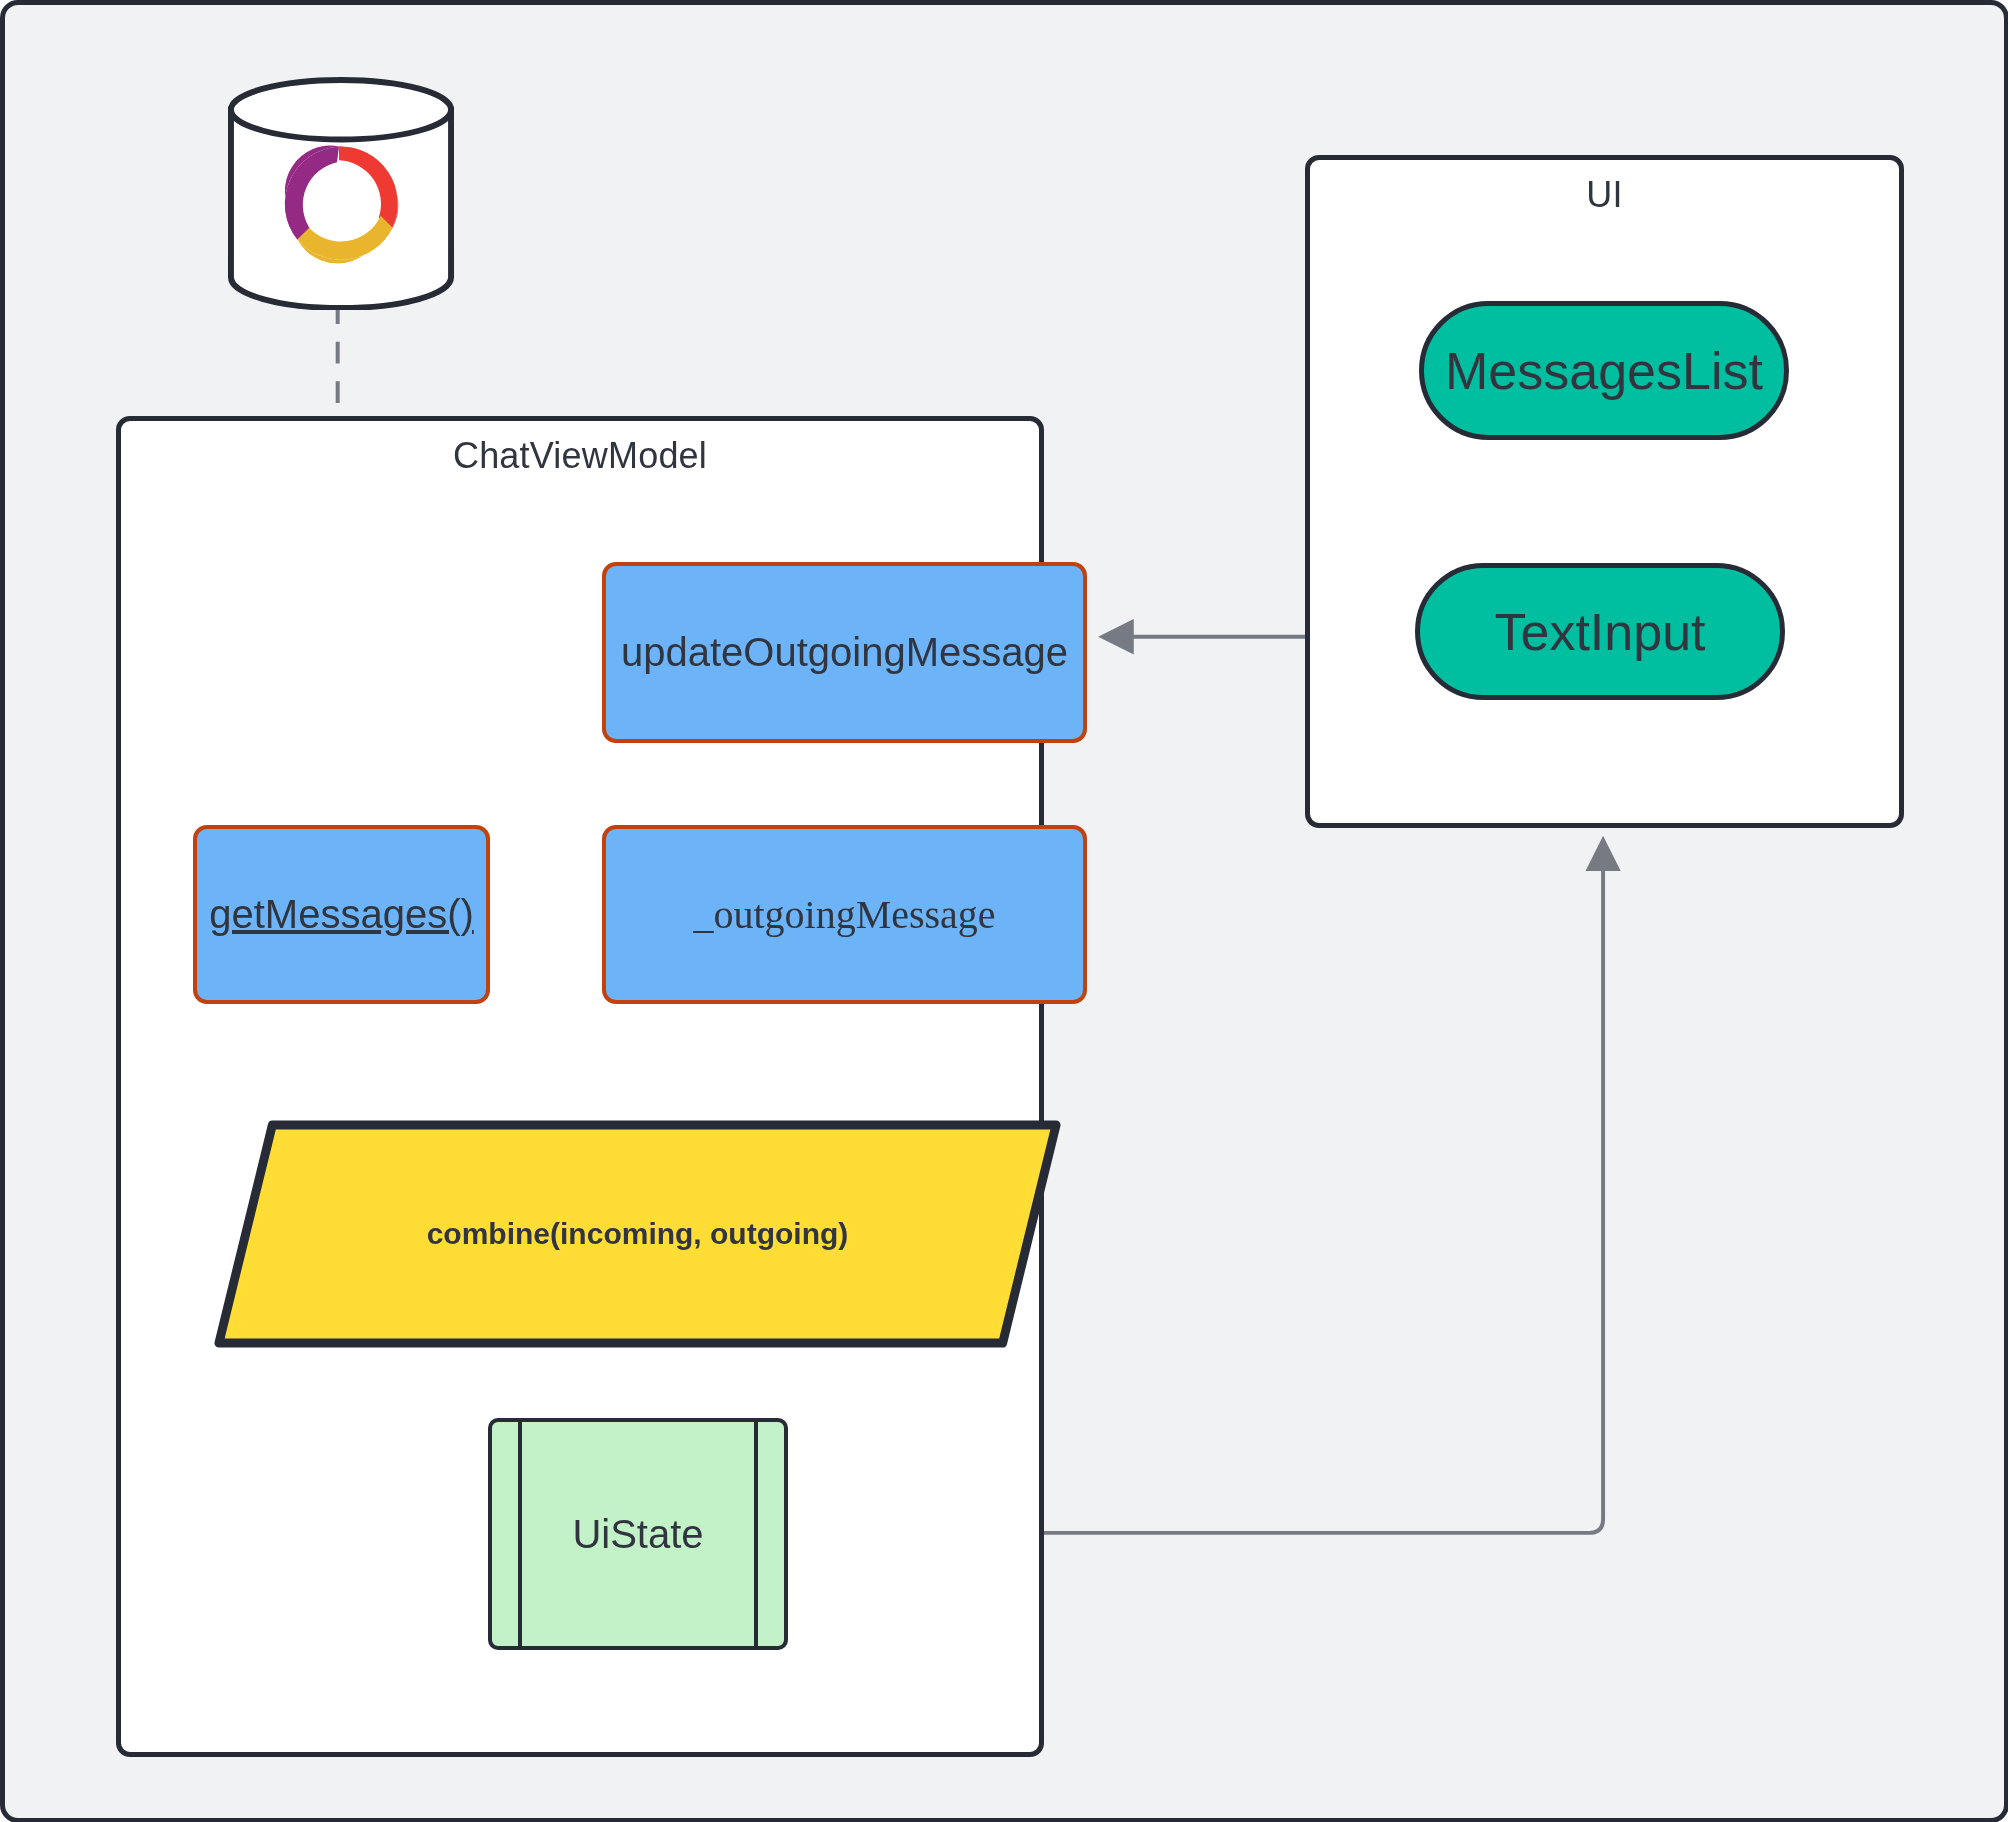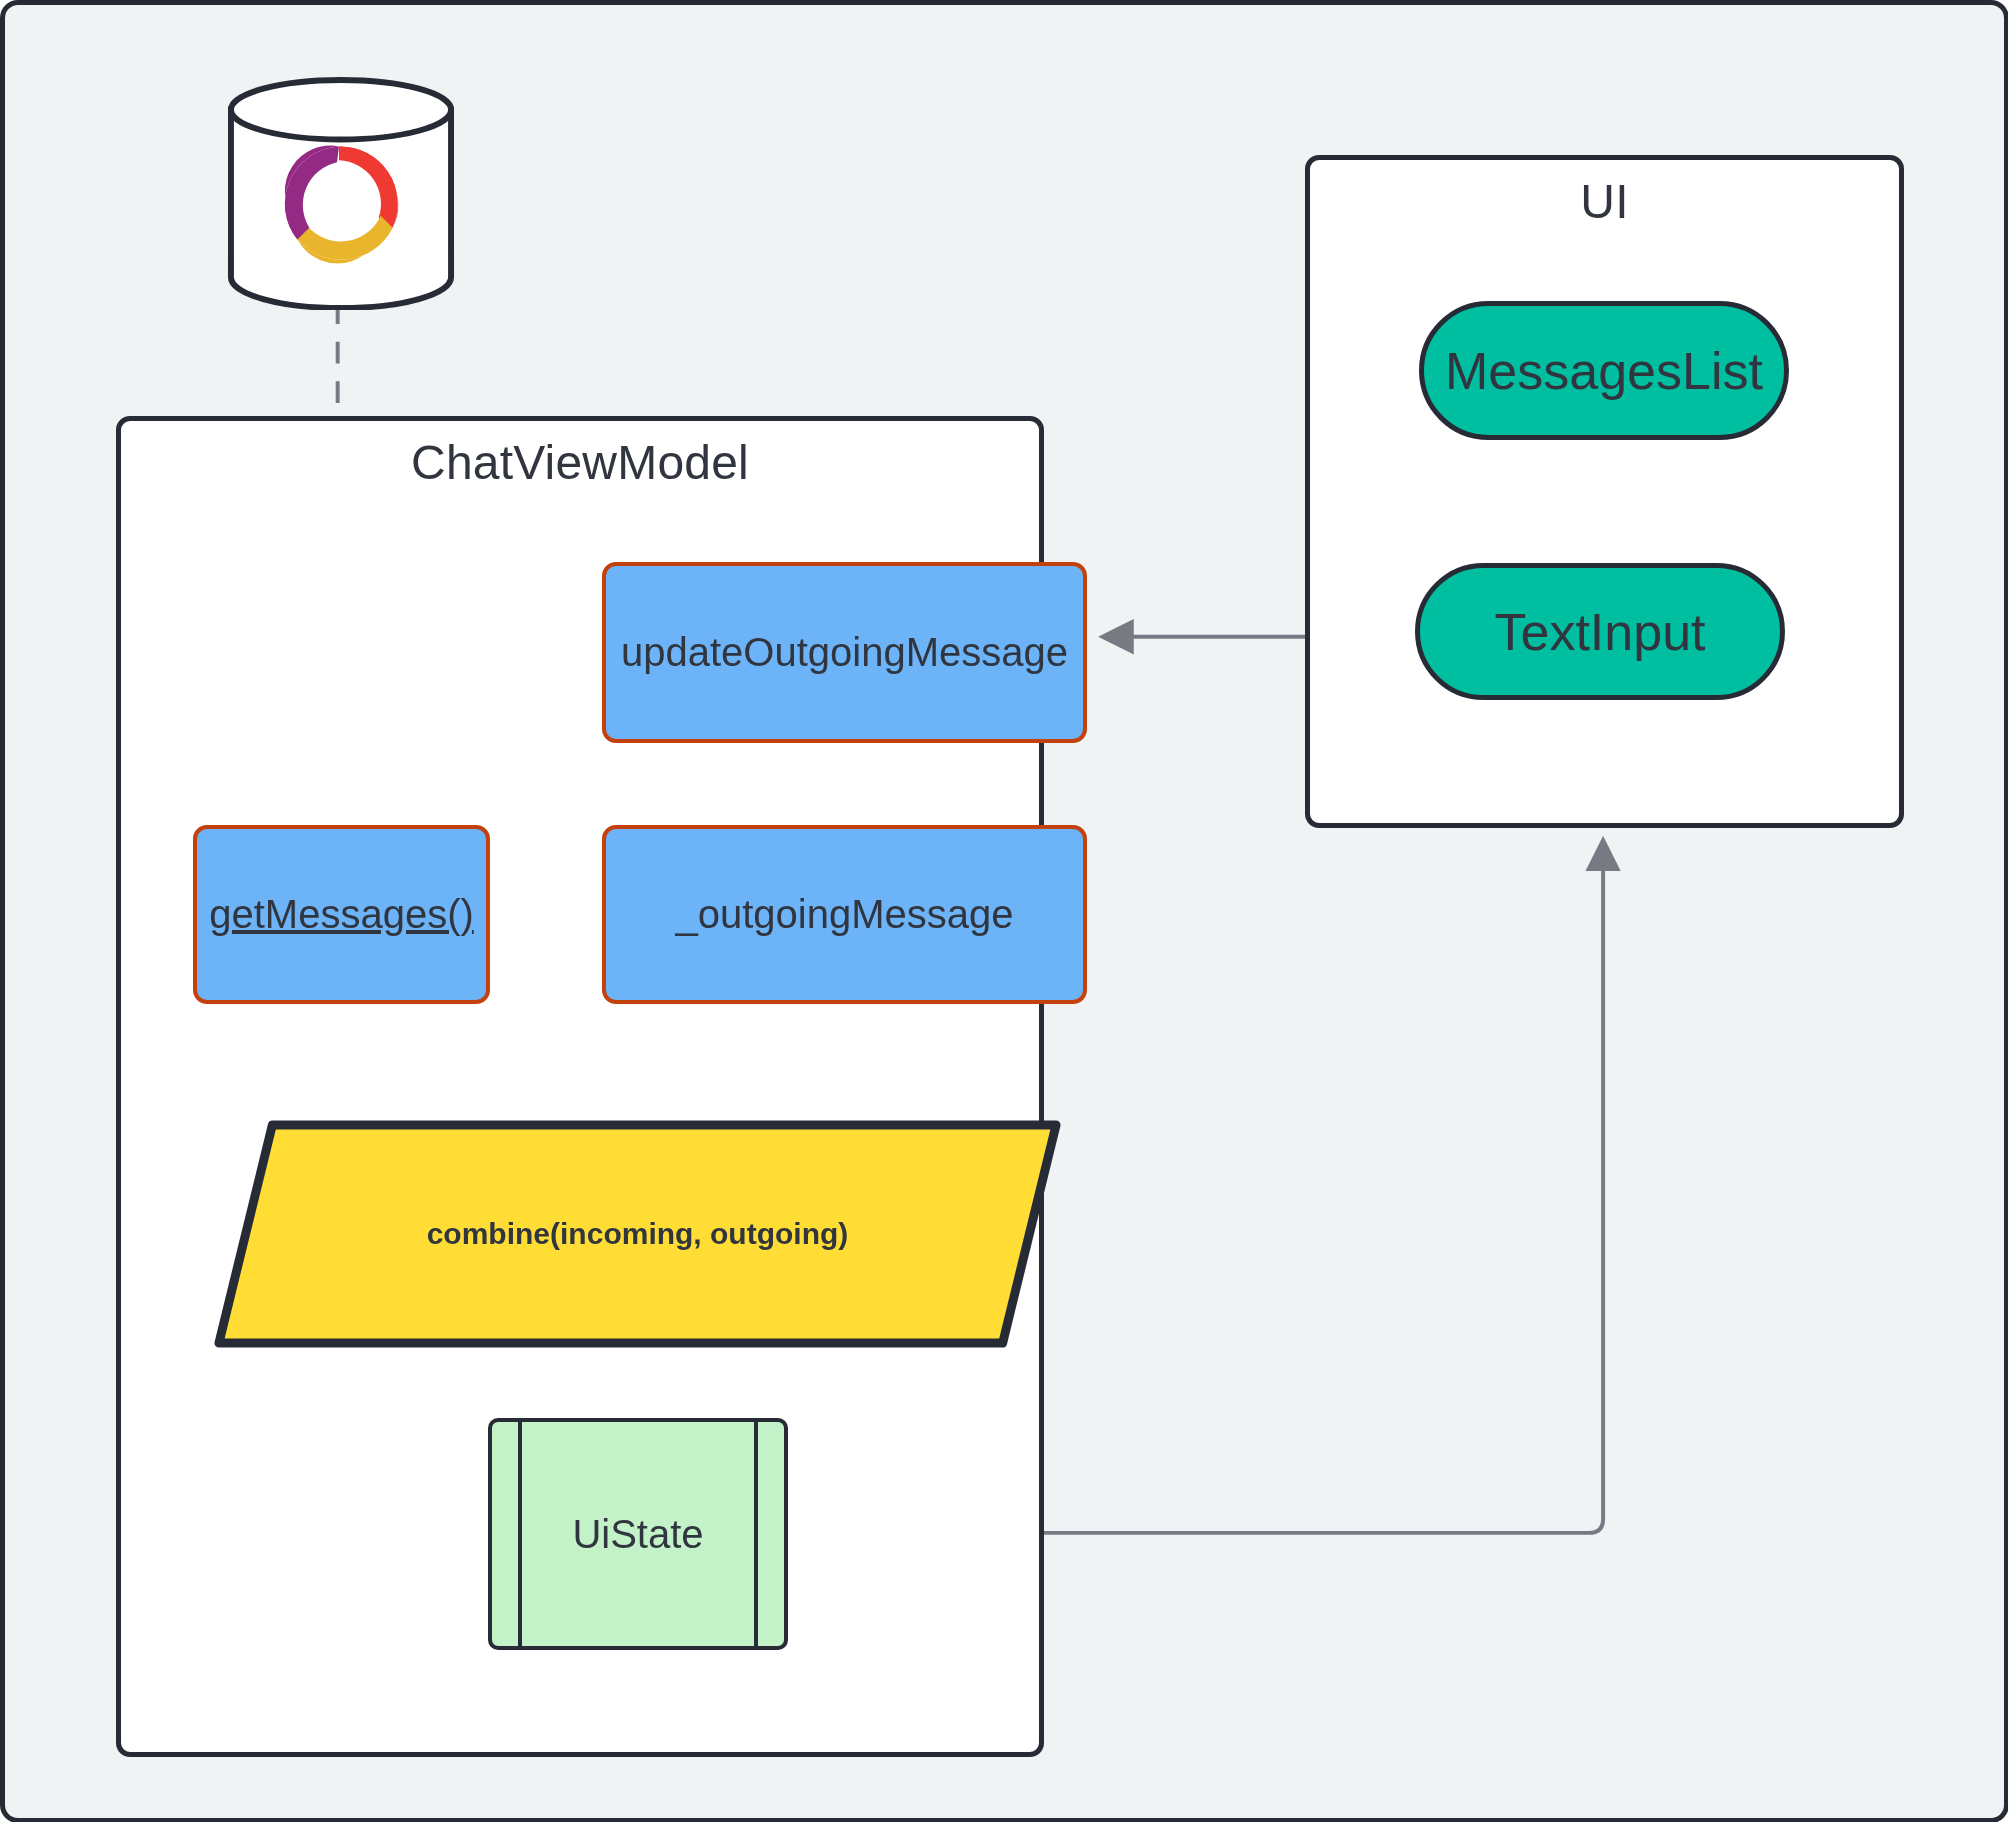--- a/index.html
+++ b/index.html
@@ -42,21 +42,21 @@
   .container-box {
     background: #ffffff;
     border: 5px solid #272b35;
     border-radius: 14px;
     align-items: flex-start;
     justify-content: center;
     z-index: 1;
   }
   .container-title {
     margin-top: 14px;
-    font-size: 48px;
+    font-size: 36px;
     color: #31353f;
     letter-spacing: 0.2px;
   }
   .process-box {
     background: #6cb4f7;
     border: 4px solid #c2410c;
     border-radius: 14px;
     font-size: 40px;
     z-index: 3;
   }
@@ -174,21 +174,21 @@
   </div>
 
   <div class="node process-box" style="left:597px; top:557px; width:485px; height:181px;">
     <span>updateOutgoingMessage</span>
   </div>
 
   <div class="node process-box" style="left:188px; top:820px; width:297px; height:179px;text-decoration:underline;">
     <span>getMessages()</span>
   </div>
 
-  <div class="node process-box" style="left:597px; top:820px; width:485px; height:179px;">
+  <div class="node process-box" style="left:597px; top:820px; width:485px; height:179px;font-family:Liberation Serif, serif;">
     <span>_outgoingMessage</span>
   </div>
 
   <div class="node parallelogram" style="left:206px; top:1112px; width:853px; height:234px;">
     <svg viewBox="0 0 862 236" preserveAspectRatio="none">
       <path d="M 62 8 L 854 8 L 800 228 L 8 228 Z" fill="#ffdd35" stroke="#272b35" stroke-width="9" stroke-linejoin="round"></path>
     </svg>
     <span class="plabel">combine(incoming, outgoing)</span>
   </div>
 

